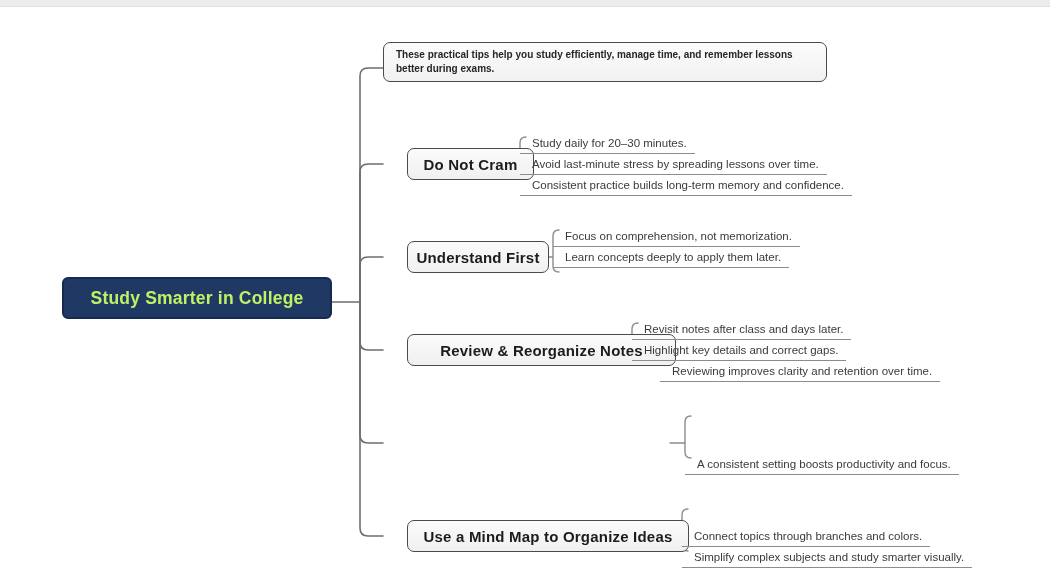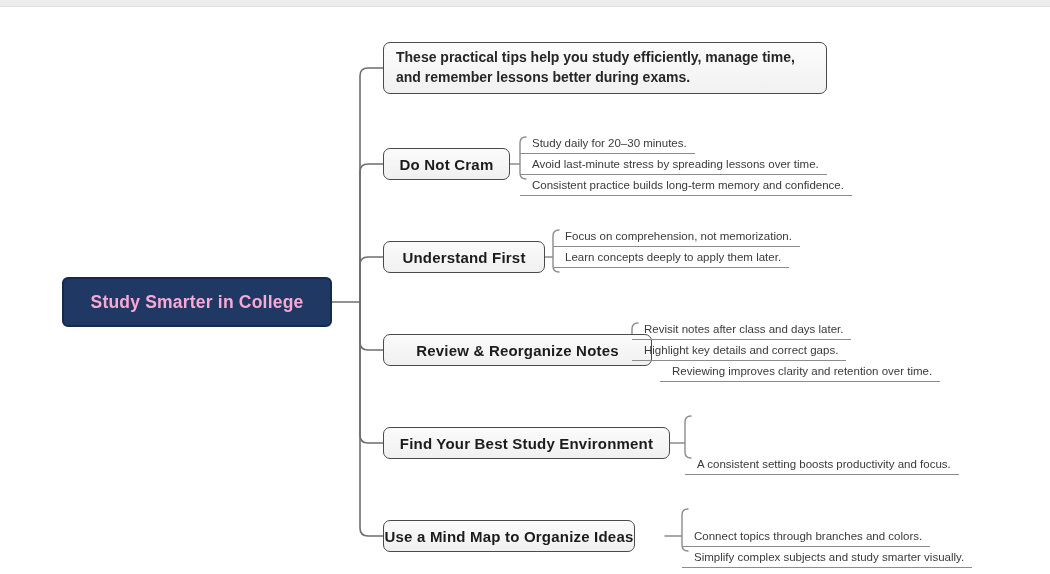--- a/index.html
+++ b/index.html
@@ -17,48 +17,49 @@
     background:#ececec;
     border-bottom:1px solid #e0e0e0;
   }
   .connectors {
     position:absolute; left:0; top:0;
     width:1050px; height:574px;
     pointer-events:none;
   }
   .central {
     position:absolute; left:62px; top:277px;
-    width:270px; height:50px;
+    width:270px; height:42px;
     background:#203864;
     border:2px solid #16294f;
     border-radius:6px;
     display:flex; align-items:center; justify-content:center;
-    color:#f9a8d4; font-weight:bold; font-size:17.5px;
+    color:#bef264; font-weight:bold; font-size:17.5px;
     letter-spacing:0.2px;
   }
   .note {
     position:absolute; left:383px; top:42px;
-    width:444px; height:52px;
+    width:444px; height:40px;
     background:linear-gradient(180deg,#fcfcfc,#f1f1f1);
     border:1.6px solid #4a4a4a;
     border-radius:7px;
     display:flex; align-items:center;
     padding:2px 12px;
-    font-weight:bold; font-size:14px; line-height:1.4;
+    font-weight:bold; font-size:10px; line-height:1.4;
     color:#262626;
   }
   .topic {
     position:absolute; height:32px;
     background:linear-gradient(180deg,#fbfbfb,#f0f0f0);
     border:1.6px solid #4a4a4a;
     border-radius:7px;
     display:flex; align-items:center; justify-content:center;
     font-weight:bold; font-size:15px; color:#1c1c1c;
     letter-spacing:0.2px;
     white-space:nowrap;
+    margin-left:24px;
   }
   .sub {
     position:absolute;
     white-space:nowrap;
     font-size:11.5px; line-height:14px;
     color:#3a3a3a;
     padding:0 8px 3px 12px;
     border-bottom:1.4px solid #8c8c8c;
     margin-top:16px;
   }
@@ -99,37 +100,34 @@
     <span>These practical tips help you study efficiently, manage time, and remember lessons better during exams.</span>
   </div>
 
   <div class="topic" style="left:383px;top:148px;width:127px">
     <span>Do Not Cram</span>
   </div>
   <div class="sub" style="left:520px;top:120px">Study daily for 20–30 minutes.</div>
   <div class="sub" style="left:520px;top:141px">Avoid last-minute stress by spreading lessons over time.</div>
   <div class="sub" style="left:520px;top:162px">Consistent practice builds long-term memory and confidence.</div>
 
-  <div class="topic" style="left:383px;top:241px;width:162px">
+  <div class="topic" style="left:383px;top:241px;width:142px">
     <span>Understand First</span>
   </div>
   <div class="sub" style="left:553px;top:213px">Focus on comprehension, not memorization.</div>
   <div class="sub" style="left:553px;top:234px">Learn concepts deeply to apply them later.</div>
 
   <div class="topic" style="left:383px;top:334px;width:269px">
     <span>Review &amp; Reorganize Notes</span>
   </div>
   <div class="sub" style="left:632px;top:306px">Revisit notes after class and days later.</div>
   <div class="sub" style="left:632px;top:327px">Highlight key details and correct gaps.</div>
   <div class="sub" style="left:660px;top:348px">Reviewing improves clarity and retention over time.</div>
 
-  <div class="topic" style="left:383px;top:427px;width:287px">
-    <span>Find Your Best Study Environment</span>
-  </div>
   <div class="sub" style="left:685px;top:441px">A consistent setting boosts productivity and focus.</div>
 
-  <div class="topic" style="left:383px;top:520px;width:252px">
+  <div class="topic" style="left:383px;top:520px;width:282px">
     <span>Use a Mind Map to Organize Ideas</span>
   </div>
   <div class="sub" style="left:682px;top:513px">Connect topics through branches and colors.</div>
   <div class="sub" style="left:682px;top:534px">Simplify complex subjects and study smarter visually.</div>
 
 </div>
 
 </body></html>

